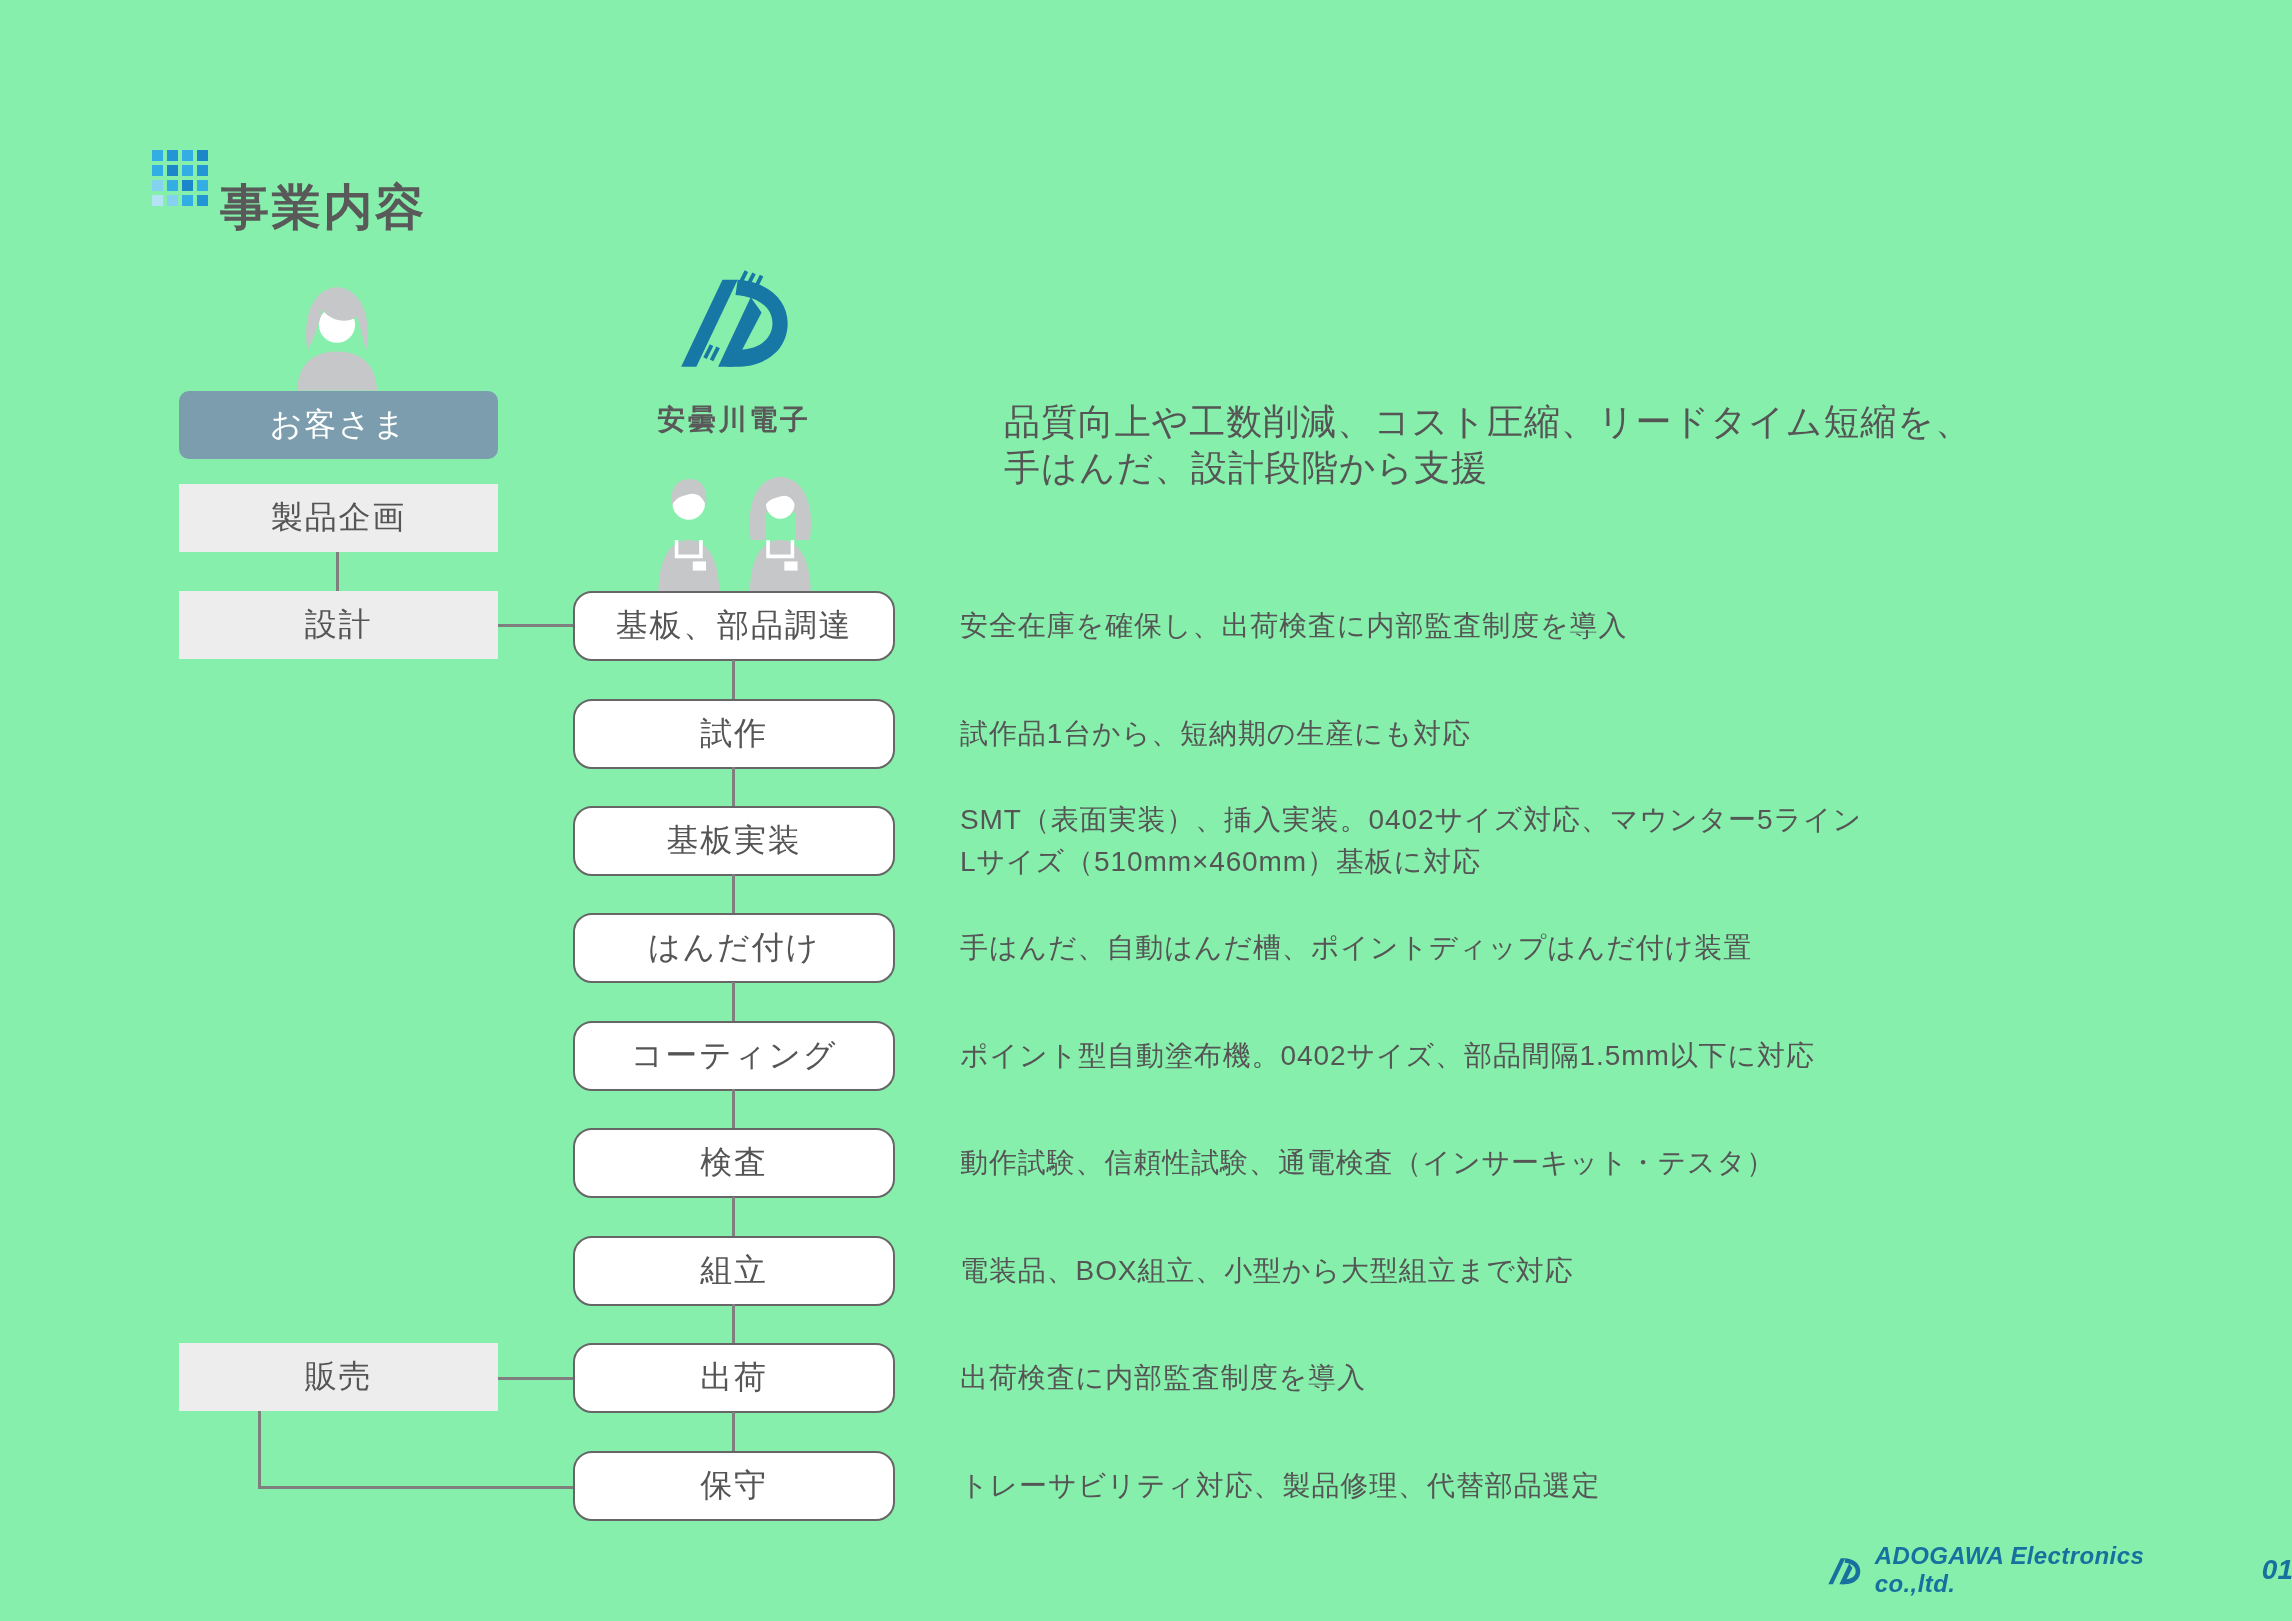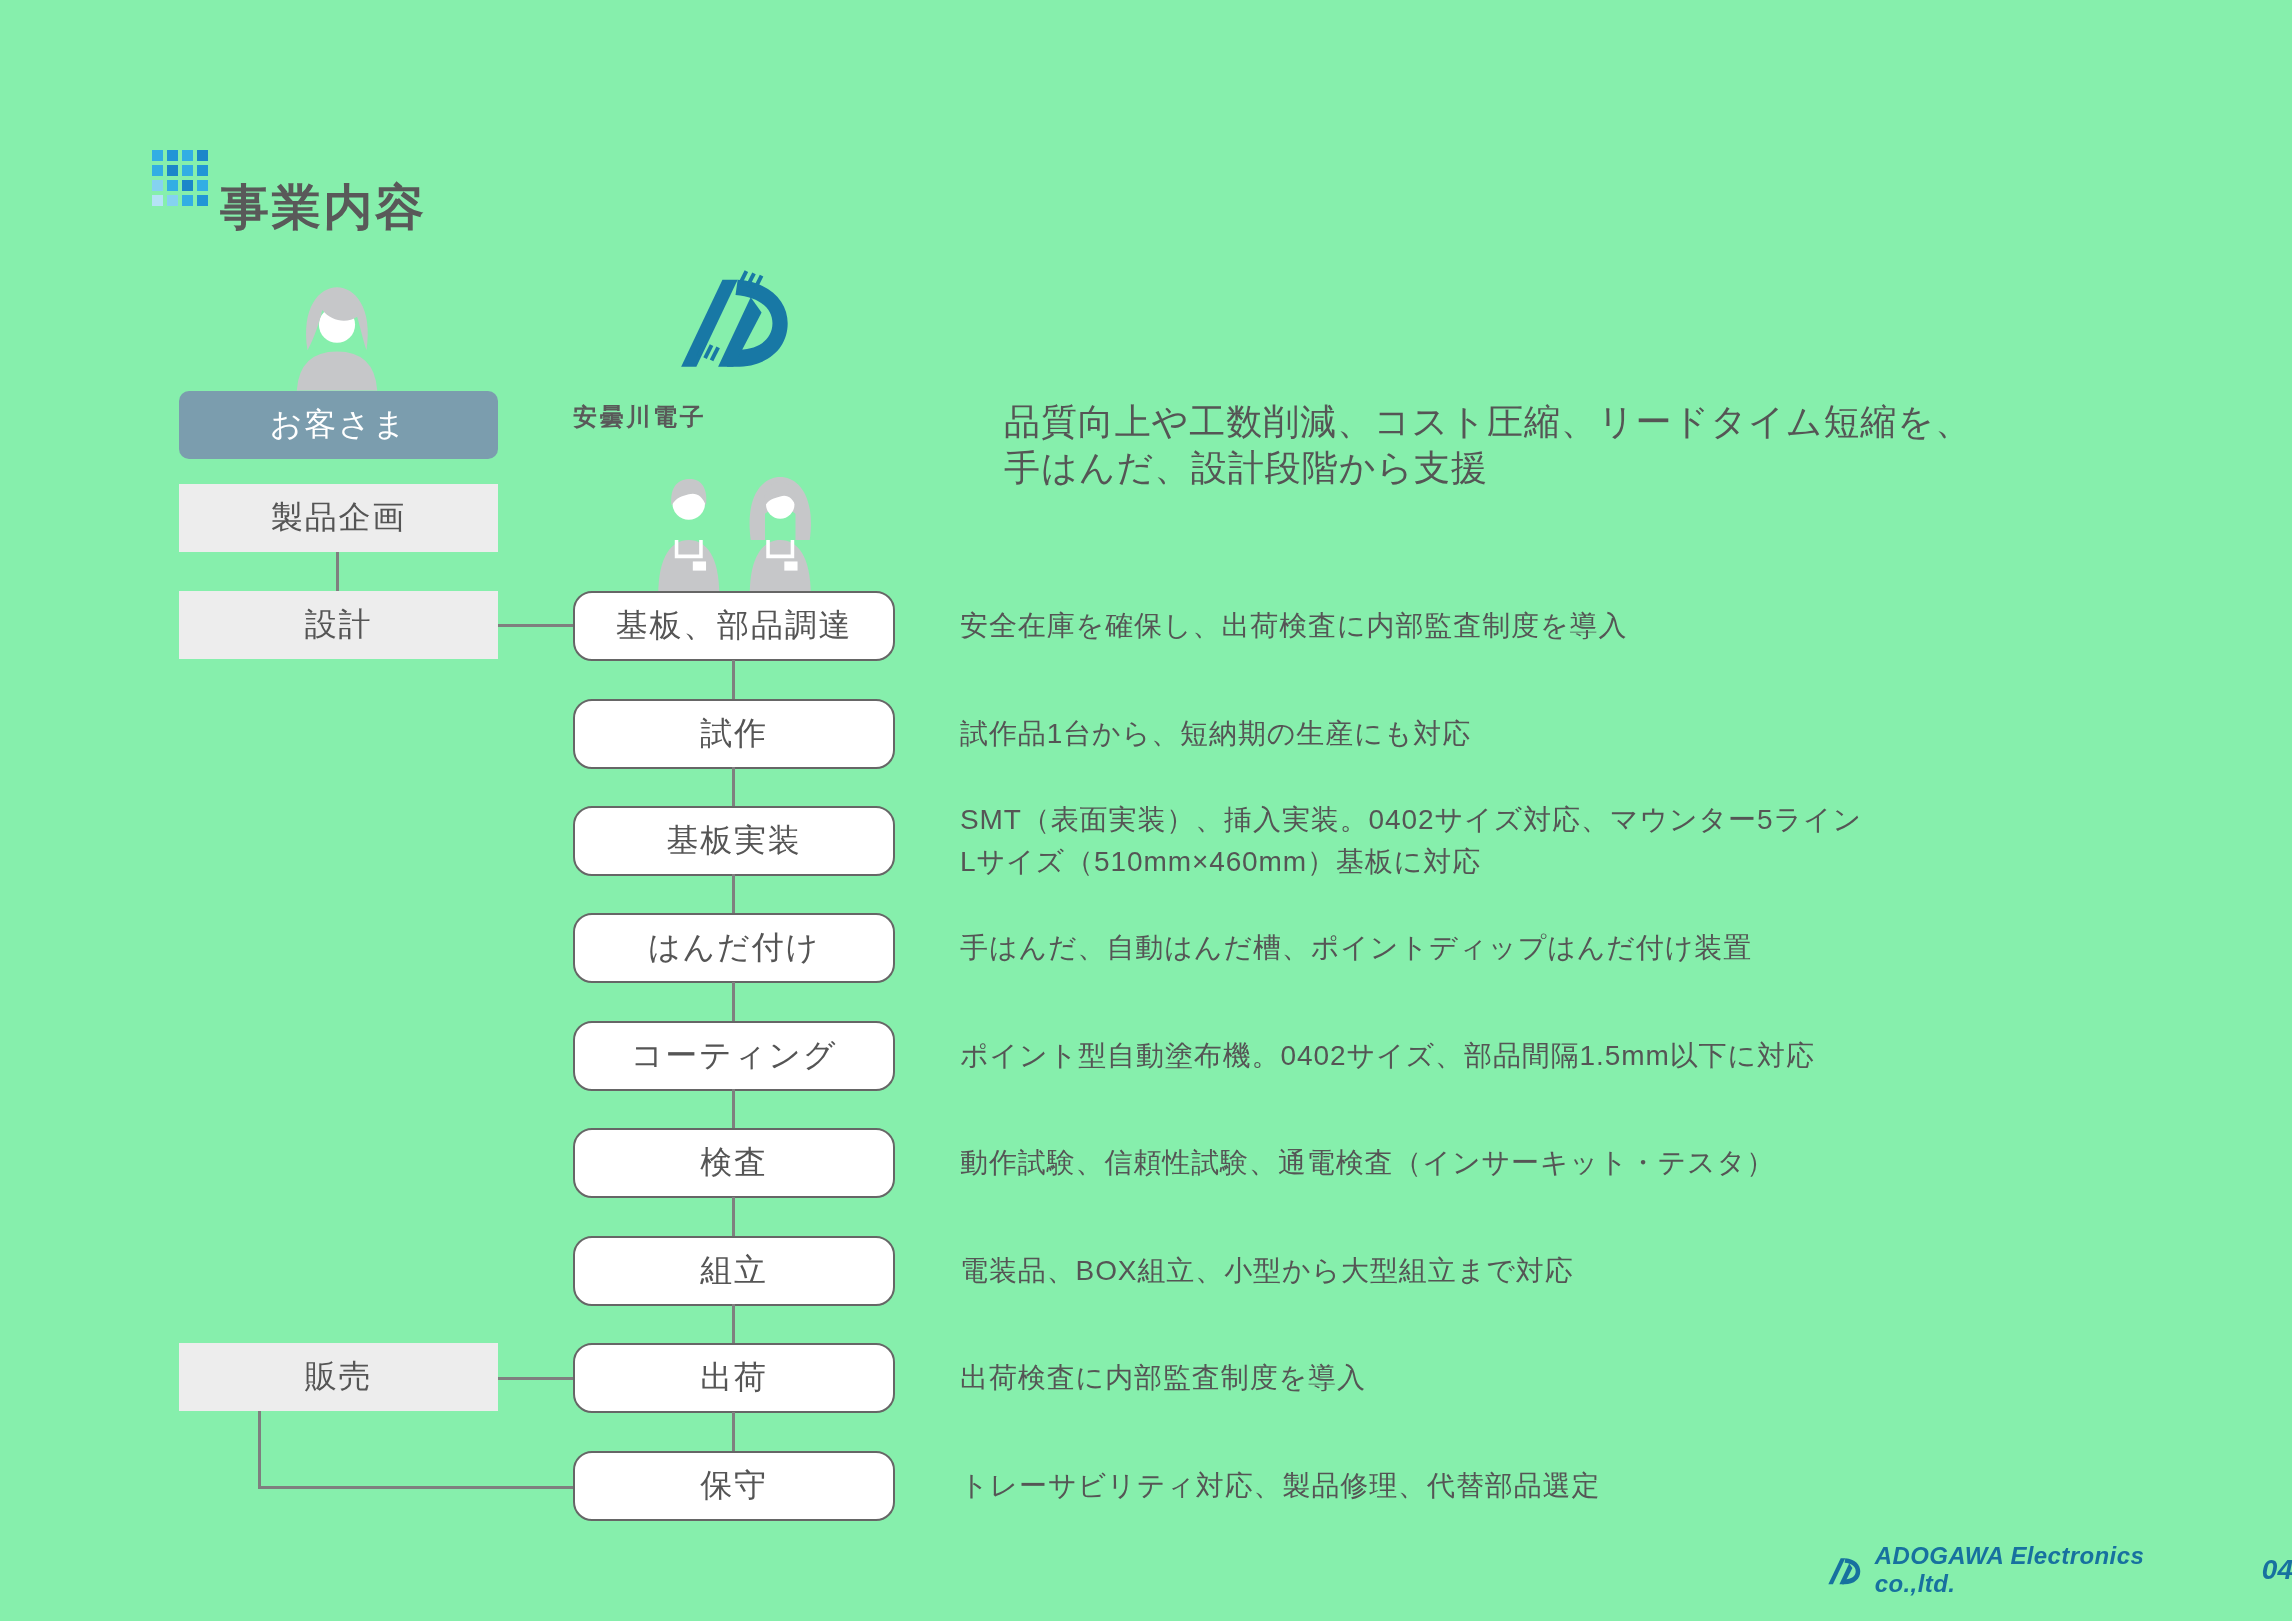--- a/index.html
+++ b/index.html
@@ -37,21 +37,21 @@
   .cust-design{top:591px;}
   .cust-sales{top:1343px;}
 
   .customer-figure{position:absolute;left:270px;top:279px;width:134px;height:113px;}
   .workers-figure{position:absolute;left:621px;top:473px;width:227px;height:122px;z-index:0;}
 
   
   .company-logo{position:absolute;left:670px;top:269px;width:131px;height:100px;}
   .company-name{
     position:absolute;left:573px;top:401px;width:322px;
-    text-align:left;font-size:24px;font-weight:600;color:#595959;letter-spacing:2.7px;
+    text-align:center;font-size:28px;font-weight:600;color:#595959;letter-spacing:2.7px;
   }
 
   #flow-rows{position:absolute;left:0;top:0;z-index:1;}
   .flow-row{position:absolute;left:573px;width:1702px;height:70px;}
   .flow-box{
     position:absolute;left:0;top:0;width:322px;height:70px;box-sizing:border-box;
     background:#ffffff;border:2.7px solid #666;border-radius:19px;
     display:flex;align-items:center;justify-content:center;
   }
   .flow-label{font-size:32px;color:#555;letter-spacing:1.8px;}
@@ -259,17 +259,17 @@
   <div class="vline conn-sales-maint-v"></div>
   <div class="hline conn-sales-maint-h"></div>
 
   <div class="footer">
     <svg class="footer-logo" viewBox="0 0 100 92">
       <path d="M52 10 C82 12 98 30 98 50 C98 73 80 90 50 90 L42 90 L50 74 L54 74 C72 74 84 64 84 50 C84 36 72 26 50 24 Z" fill="#17719f"></path>
       <path d="M34 90 L64 26 L74 40 L48 90 Z" fill="#17719f"></path>
       <path d="M0 90 L38 10 L52 10 L14 90 Z" fill="#17719f"></path>
     </svg>
     <span class="footer-company">ADOGAWA Electronics co.,ltd.</span>
-    <span class="footer-page">04</span>
+    <span class="footer-page">01</span>
   </div>
 
 </div>
 
 
 </body></html>

